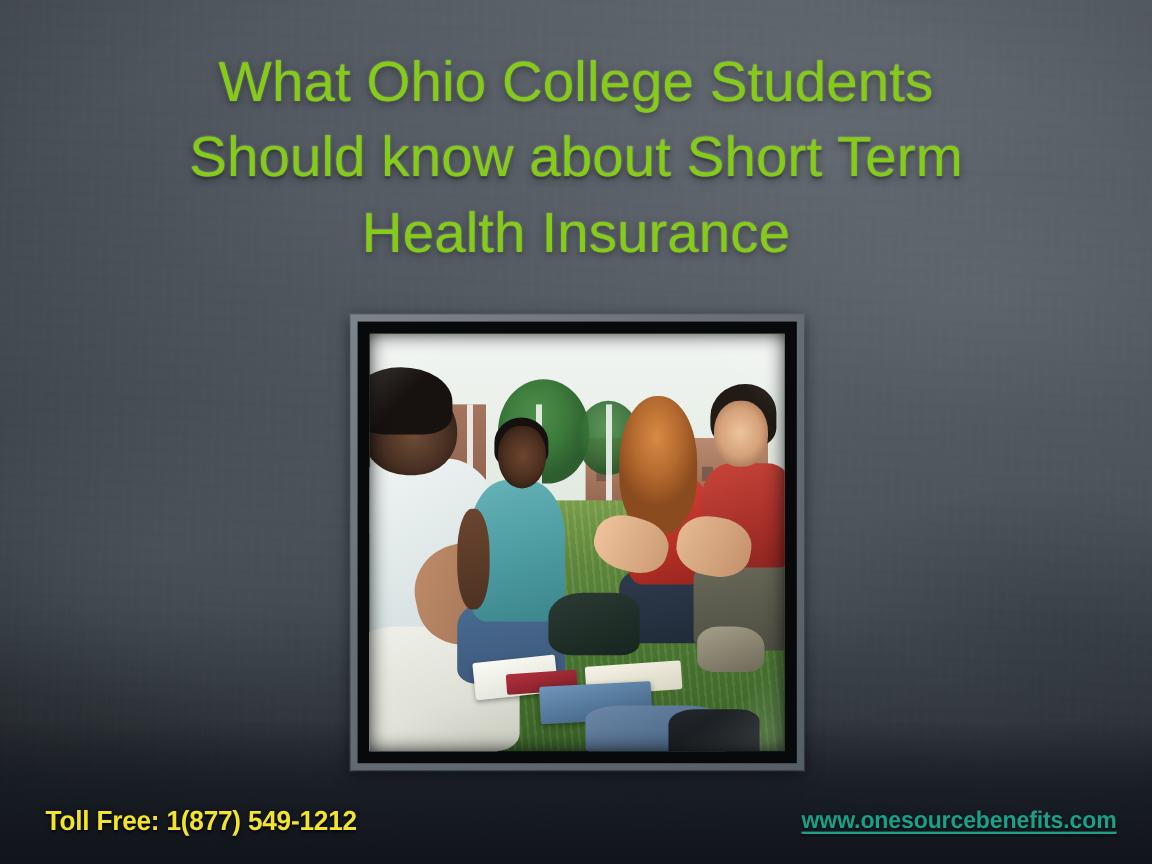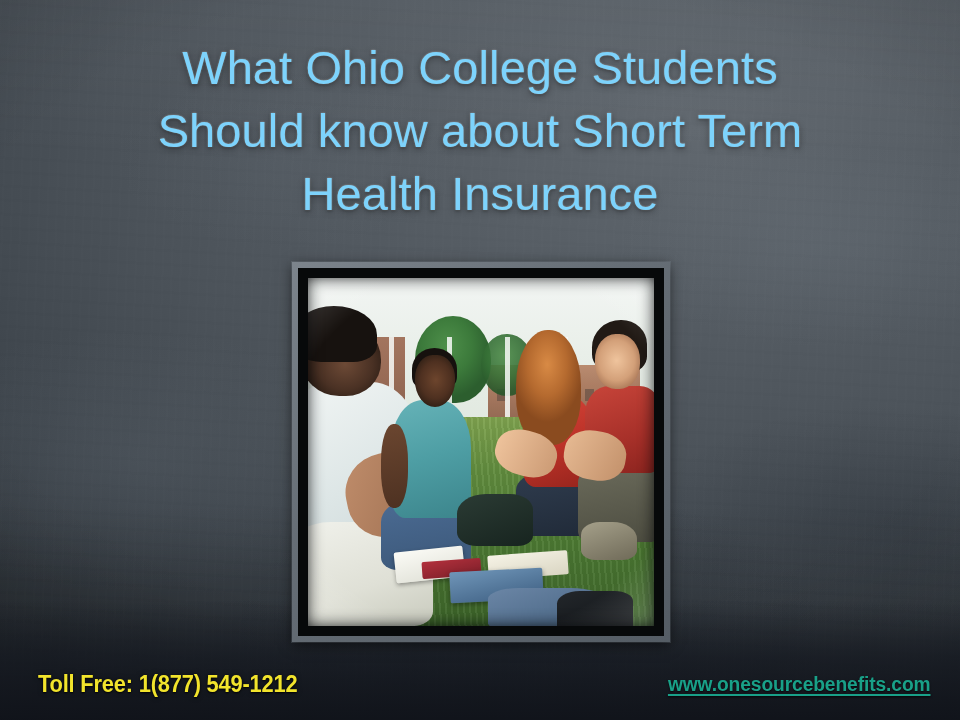--- a/index.html
+++ b/index.html
@@ -58,21 +58,21 @@
   .bg-bottomband {
     position:absolute; left:0; right:0; bottom:0; height:120px;
     background:linear-gradient(180deg, rgba(22,26,34,0) 0%, rgba(20,24,32,.72) 48%, rgba(16,19,26,.95) 100%);
   }
 
   
   #title {
     position:absolute;
     left:60px; top:36px; width:840px;
     text-align:center;
-    color:#7dd3fc;
+    color:#84cc16;
     font-size:47px;
     font-weight:400;
     line-height:63px;
     letter-spacing:.1px;
     text-shadow:
       0 0 2px rgba(255,255,255,.55),
       0 1px 2px rgba(0,0,0,.55),
       0 2px 7px rgba(0,0,0,.40);
     white-space:pre-line;
   }

